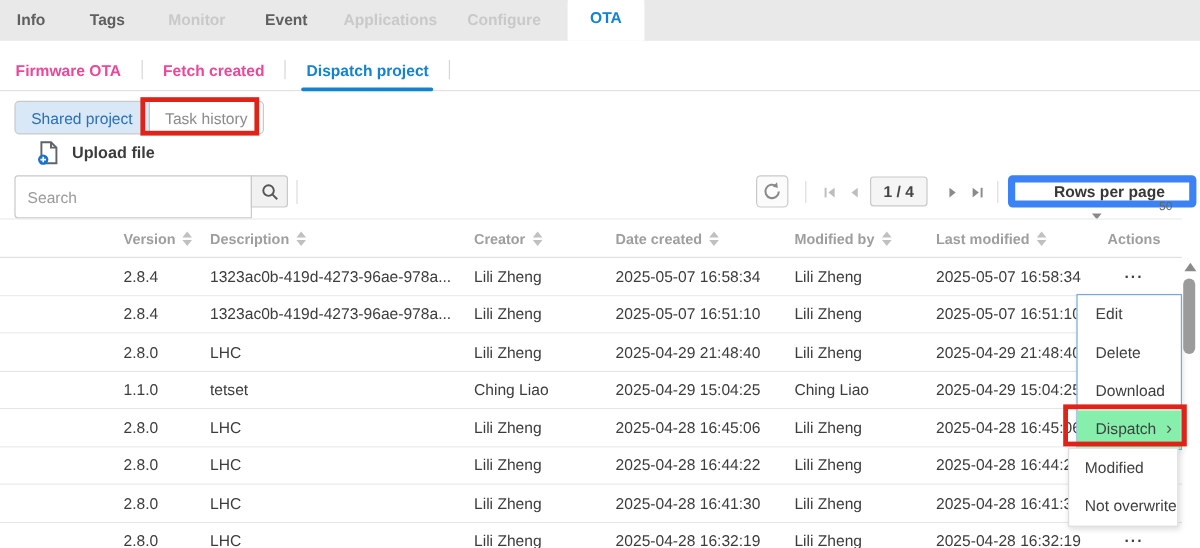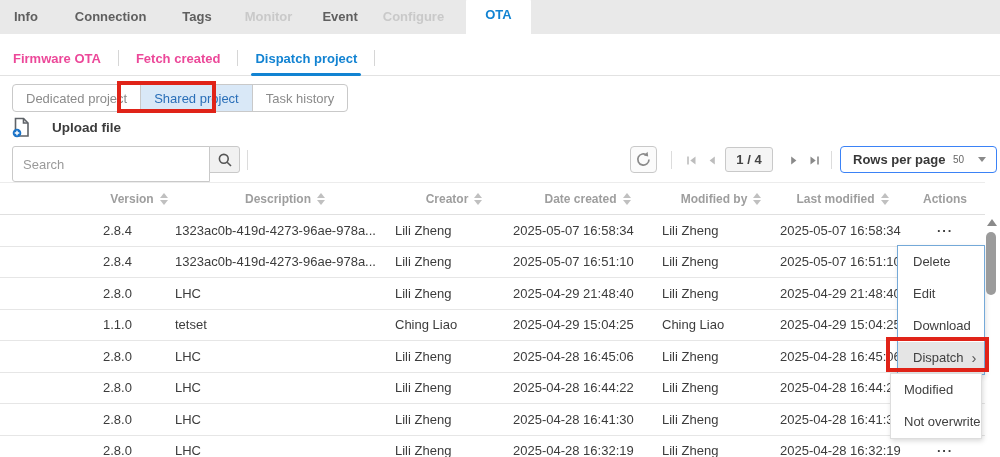--- a/index.html
+++ b/index.html
@@ -35,22 +35,22 @@
   
   .seg { position:absolute; left:12px; top:84px; display:inline-flex; }
   .seg button { height:28px; padding:0 13px; font-size:13px; color:#8b8b8b;
             background:#fff; border:1px solid #c9c9c9; margin-left:-1px;
             font-family:inherit; white-space:nowrap; }
   .seg button:first-child { border-radius:4px 0 0 4px; margin-left:0; }
   .seg button:last-child { border-radius:0 4px 4px 0; }
   .seg button.selected { background:#d9e8f7; color:#2a6fb8; position:relative; z-index:1; }
 
   
-  .upload { position:absolute; left:11px; top:117px; display:flex;
-            align-items:center; gap:20px; cursor:pointer; }
+  .upload { position:absolute; left:30px; top:117px; display:flex;
+            align-items:center; gap:9px; cursor:pointer; }
   .upload span { font-size:13.5px; font-weight:bold; color:#3c3c3c; }
 
   
   .search-input { position:absolute; left:12px; top:146px; width:198px; height:27px;
             border:1px solid #c9c9c9; border-radius:3px 0 0 3px; padding:17px 10px;
             font-size:13px; color:#444; font-family:inherit; }
   .search-input::placeholder { color:#9a9a9a; }
   .search-btn { position:absolute; left:209px; top:146px; width:31px; height:27px;
             background:#f1f1f1; border:1px solid #c9c9c9; border-radius:0 3px 3px 0;
             display:flex; align-items:center; justify-content:center; }
@@ -58,53 +58,53 @@
   .iconbtn { position:absolute; width:27px; height:27px; border:1px solid #c9c9c9;
             border-radius:4px; background:#fbfbfb; display:flex; align-items:center;
             justify-content:center; }
   .pagerbtn { position:absolute; width:18px; height:18px; top:151px; display:flex;
             align-items:center; justify-content:center; }
   .pagebox { position:absolute; left:725px; top:147px; width:48px; height:25px;
             border:1px solid #c9c9c9; border-radius:3px; background:#f5f5f5;
             font-size:13px; color:#444; display:flex; align-items:center;
             justify-content:center;font-weight:bold; }
   .rpp { position:absolute; left:840px; top:146px; width:157px; height:27px;
-            border:1px solid #3b82f6; border-radius:4px; background:#fff;
-            display:flex; align-items:center; }
+            border:6px solid #3b82f6; border-radius:4px; background:#fff;
+            display:flex; align-items:center;flex-direction:column; }
   .rpp .lbl { font-size:13px; font-weight:bold; color:#383838; margin-left:12px; }
   .rpp .val { font-size:10px; color:#666; margin-left:auto; margin-right:14px; }
   .caret { width:0; height:0; border-left:4px solid transparent;
            border-right:4px solid transparent; border-top:5px solid #8a8a8a;
            margin-right:10px; }
 
   
   .table { position:absolute; left:0; top:182px; width:985px; }
   .trow, .thead { display:grid;
      grid-template-columns:103px 72px 220px 118px 149px 118px 125px 80px;
      align-items:center; }
   .thead { height:33px; border-top:1px solid #ececec; border-bottom:1px solid #e0e0e0; }
   .thead > div { font-size:12px; font-weight:bold; color:#9e9e9e;
-     display:flex; align-items:center; white-space:nowrap;justify-content:center; }
+     display:flex; align-items:center; white-space:nowrap; }
   .thead .actions-h { justify-content:center; }
   .sort { display:inline-flex; flex-direction:column; gap:2px; margin-left:6px; }
   .sort i { display:block; width:0; height:0; border-left:4px solid transparent;
             border-right:4px solid transparent; }
   .sort .up { border-bottom:5px solid #c0c0c0; }
   .sort .dn { border-top:5px solid #c0c0c0; }
   .trow { height:31.5px; border-bottom:1px solid #e6e6e6; background:#fff; }
   .trow > div { font-size:13px; color:#3c3c3c; white-space:nowrap; overflow:hidden; }
   .dots { text-align:center; font-size:15px; font-weight:bold; color:#595959;
           letter-spacing:1px; cursor:pointer; }
 
   
   .menu { position:absolute; left:897px; top:245px; width:88px; background:#fff;
           border:1px solid #74a9d8; box-shadow:1px 2px 5px rgba(0,0,0,.12); z-index:10; }
   .menu-item { height:32px; line-height:32px; padding-left:15px; font-size:13px;
           color:#3f3f3f; cursor:pointer; display:flex; align-items:center; }
-  .menu-item.hl { background:#e5e5e5; }
+  .menu-item.hl { background:#86efac; }
   .menu-item .chev { margin-left:8px; color:#555; font-size:15px; line-height:30px; }
   .submenu { position:absolute; left:890px; top:373px; width:92px; background:#fff;
           border:1px solid #ddd; box-shadow:1px 2px 5px rgba(0,0,0,.15); z-index:10; }
   .submenu .menu-item { padding-left:13px; }
 
   
   .sb-arrow { position:absolute; left:987px; top:219px; width:0; height:0; z-index:15;
           border-left:5px solid transparent; border-right:5px solid transparent;
           border-bottom:7px solid #8a8a8a; }
   .sb-thumb { position:absolute; left:986px; top:232px; width:10px; height:63px;
@@ -113,39 +113,38 @@
   
   .anno { position:absolute; border:4px solid #e02318; z-index:20; pointer-events:none; }
   .anno1 { left:117px; top:81px; width:99px; height:32px; }
   .anno2 { left:886px; top:337px; width:103px; height:35px; }
 </style>
 </head>
 <body>
 
 <div class="tabstrip">
   <span class="tab">Info</span>
-  <span class="tab">Connection</span>
   <span class="tab">Tags</span>
   <span class="tab disabled">Monitor</span>
   <span class="tab">Event</span>
+  <span class="tab disabled">Applications</span>
   <span class="tab disabled">Configure</span>
   <span class="tab tab-active">OTA</span>
 </div>
 
 <div class="subtabs">
   <span class="subtab">Firmware OTA</span>
   <span class="subdiv"></span>
   <span class="subtab">Fetch created</span>
   <span class="subdiv"></span>
   <span class="subtab active">Dispatch project</span>
   <span class="subdiv"></span>
 </div>
 
 <div class="seg">
-  <button>Dedicated project</button>
   <button class="selected">Shared project</button>
   <button>Task history</button>
 </div>
 
 <div class="upload">
   <svg width="21" height="21" viewBox="0 0 21 21">
     <path d="M4.5 1.5 h8 l4.5 4.5 v13 h-12.5 z" fill="#fff" stroke="#5f6368" stroke-width="1.6"></path>
     <path d="M12.5 1.5 v4.5 h4.5" fill="none" stroke="#5f6368" stroke-width="1.6"></path>
     <circle cx="6" cy="16" r="4.3" fill="#1a73c8"></circle>
     <path d="M6 13.7 v4.6 M3.7 16 h4.6" stroke="#fff" stroke-width="1.4"></path>
@@ -327,22 +326,22 @@
     <div>LHC</div>
     <div>Lili Zheng</div>
     <div>2025-04-28 16:32:19</div>
     <div>Lili Zheng</div>
     <div>2025-04-28 16:32:19</div>
     <div class="dots">···</div>
   </div>
 </div>
 
 <div class="menu">
+  <div class="menu-item">Edit</div>
   <div class="menu-item">Delete</div>
-  <div class="menu-item">Edit</div>
   <div class="menu-item">Download</div>
   <div class="menu-item hl">
     <span>Dispatch</span>
     <span class="chev">›</span>
   </div>
 </div>
 <div class="submenu">
   <div class="menu-item">Modified</div>
   <div class="menu-item">Not overwrite</div>
 </div>

